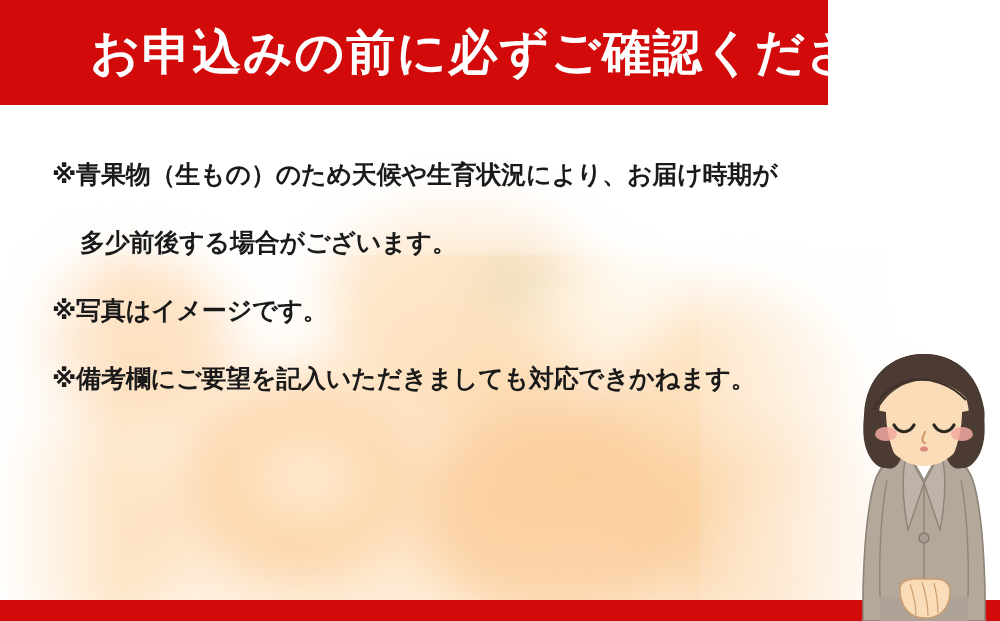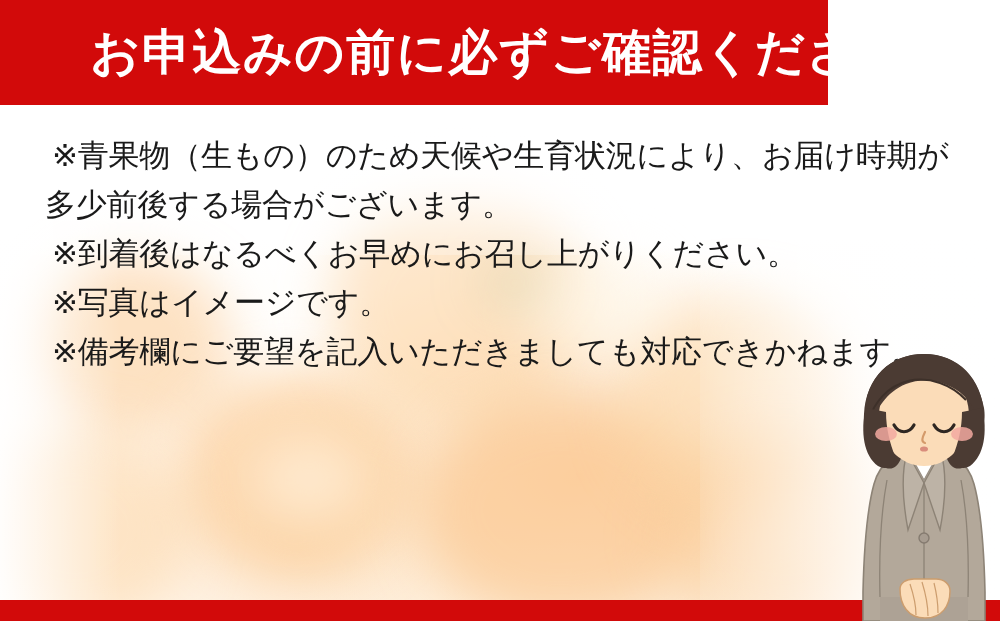--- a/index.html
+++ b/index.html
@@ -95,30 +95,31 @@
     left: 0;
     top: 105px;
     width: 1000px;
     height: 496px;
     z-index: 20;
     padding: 26px 0 0 0;
     box-sizing: border-box;
   }
   .note-line {
     color: #1a1a1a;
-    font-size: 31px;
-    font-weight: 400;
+    font-size: 25px;
+    font-weight: 700;
     line-height: 49px;
     padding-left: 52px;
     white-space: nowrap;
     letter-spacing: -0.2px;
     font-family: "DejaVu Sans", "Liberation Sans", sans-serif;
+    margin-top: 19px;
   }
   .note-line.cont {
-    padding-left: 45px;
+    padding-left: 80px;
   }
 
   
   .footer-bar {
     position: absolute;
     left: 0;
     bottom: 0;
     width: 1000px;
     height: 21px;
     background: #d20a0a;
@@ -161,21 +162,20 @@
     <div class="bg-fade-left"></div>
   </div>
 
   <div class="header-banner">
     <div class="header-title">お申込みの前に必ずご確認ください</div>
   </div>
 
   <div class="notes">
     <div class="note-line">※青果物（生もの）のため天候や生育状況により、お届け時期が</div>
     <div class="note-line cont">多少前後する場合がございます。</div>
-    <div class="note-line">※到着後はなるべくお早めにお召し上がりください。</div>
     <div class="note-line">※写真はイメージです。</div>
     <div class="note-line">※備考欄にご要望を記入いただきましても対応できかねます。</div>
   </div>
 
   <div class="footer-bar"></div>
 
   <div class="woman">
     <svg viewBox="0 0 156 269" xmlns="http://www.w3.org/2000/svg">
 
       <path d="M78 97

